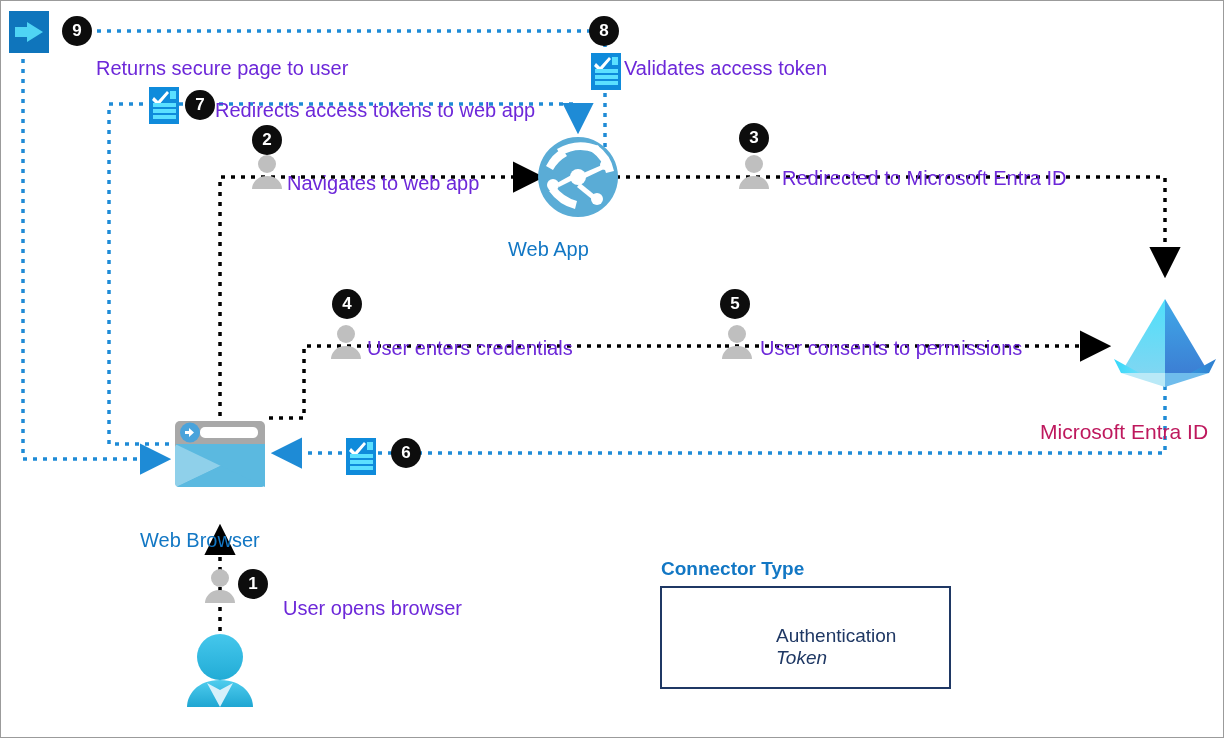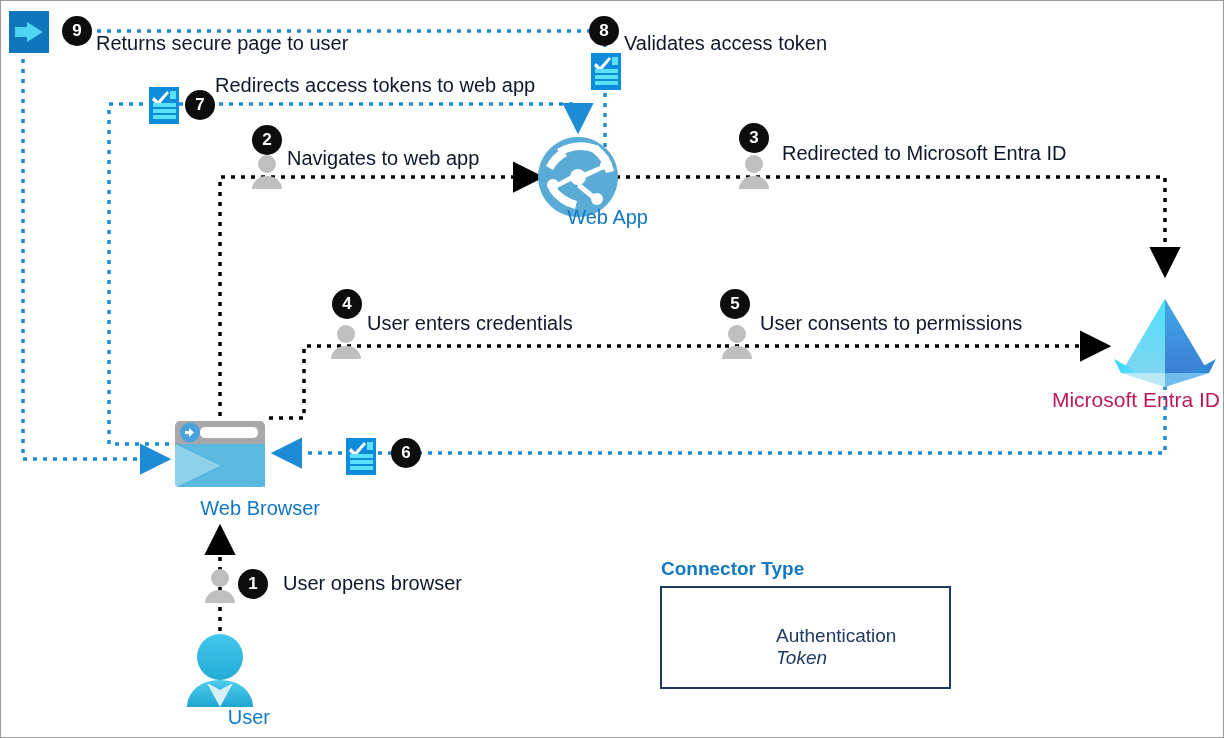--- a/index.html
+++ b/index.html
@@ -1,22 +1,22 @@
 <!DOCTYPE html>
 <html><head>
 <meta charset="utf-8">
 <style>
   html,body{margin:0;padding:0;background:#ffffff;}
   body{font-family:"Liberation Sans", sans-serif;}
   #stage{position:relative;width:1224px;height:738px;background:#ffffff;
          border:1px solid #9b9b9b;box-sizing:border-box;overflow:hidden;}
   #svgroot{position:absolute;left:0;top:0;width:1224px;height:738px;}
 
-  .lbl{position:absolute;color:#0f172a;font-size:20px;line-height:20px;white-space:nowrap;}
-  .nodelbl{position:absolute;color:#1277C4;font-size:20px;line-height:20px;white-space:nowrap;text-align:right;}
+  .lbl{position:absolute;color:#6d28d9;font-size:20px;line-height:20px;white-space:nowrap;margin-top:25px;}
+  .nodelbl{position:absolute;color:#1277C4;font-size:20px;line-height:20px;white-space:nowrap;text-align:left;margin-top:32px;}
   .legend-title{position:absolute;color:#1277C4;font-size:19px;font-weight:bold;white-space:nowrap;}
   .legend-lbl{position:absolute;color:#1F3864;font-size:19px;white-space:nowrap;}
 
   .step{position:absolute;width:30px;height:30px;border-radius:50%;background:#0d0d0d;
         color:#ffffff;font-size:17px;font-weight:bold;line-height:30px;text-align:center;}
   .legendbox{position:absolute;border:2px solid #1F3864;background:#ffffff;box-sizing:border-box;}
 </style>
 </head>
 <body>
 

